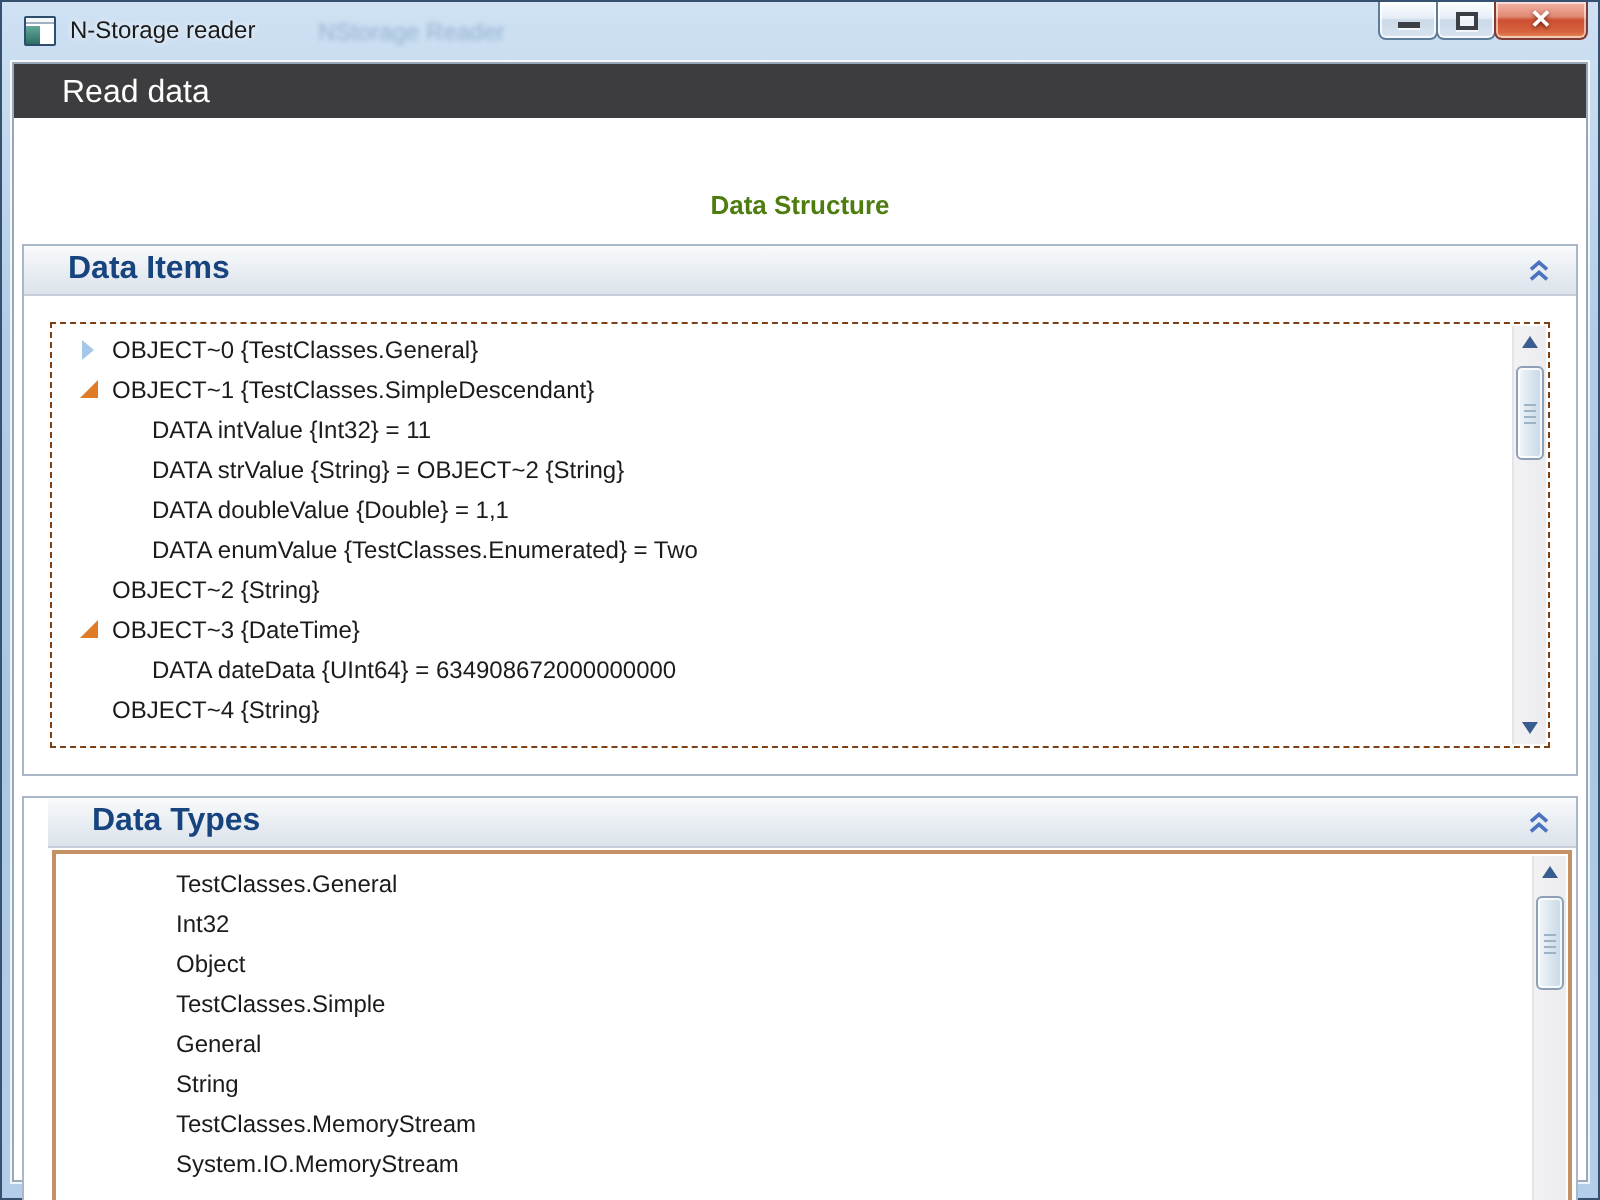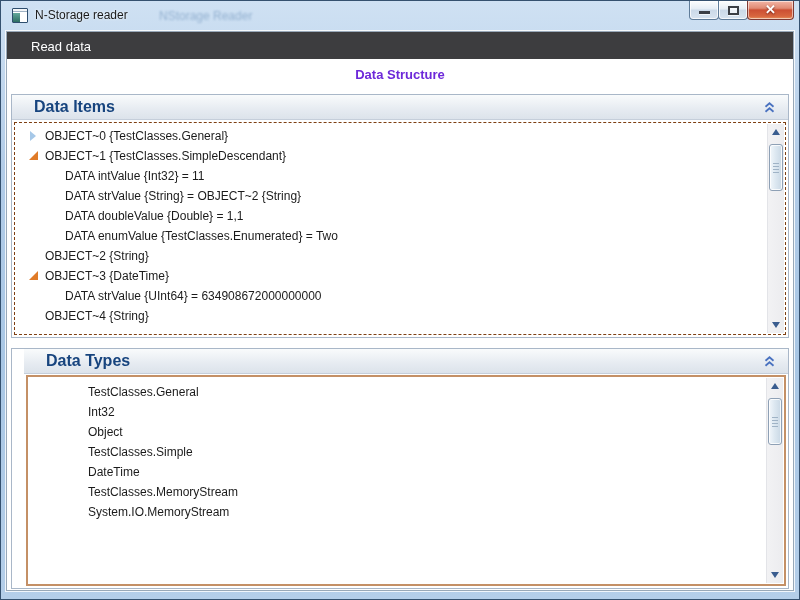--- a/index.html
+++ b/index.html
@@ -44,36 +44,36 @@
   .glyph-max  { position:absolute; left:9px;  top:5px; width:11px; height:9px; border:2px solid #3B3F45; background:rgba(255,255,255,.65); box-shadow:0 1px 0 rgba(255,255,255,.7); }
   .glyph-close{ position:absolute; left:0; top:2px; width:100%; text-align:center; color:#fff; font-size:13px; font-weight:bold; text-shadow:0 1px 2px rgba(60,0,0,.6); line-height:14px; }
 
   
   .client {
     position:absolute; left:5px; right:5px; top:30px; bottom:8px;
     background:#fff; border:1px solid #98A8B8;
     box-shadow:0 0 0 1px rgba(255,255,255,.8);
   }
   .menubar { height:27px; background:#3D3D3F; display:flex; align-items:center; }
-  .menu-item { color:#FFFFFF; font-size:13px; padding:0 14px 0 24px; height:25px; line-height:27px; cursor:default; }
-  .doc-title { text-align:center; font-size:13px; font-weight:bold; color:#6d28d9; padding:8px 0 12px; }
+  .menu-item { color:#FFFFFF; font-size:16px; padding:0 14px 0 24px; height:25px; line-height:27px; cursor:default; }
+  .doc-title { text-align:center; font-size:13px; font-weight:bold; color:#4d7c0f; padding:8px 0 12px;margin-top:28px; }
 
   
   .section { margin:0 4px; border:1px solid #A9B7C8; background:#fff; }
   .section + .section { margin-top:10px;padding-left:12px; }
   .section-header {
     height:25px; display:flex; align-items:center; justify-content:space-between;
     background:linear-gradient(#F9FBFC,#E6EBF1 60%,#DCE3EB);
     border-bottom:1px solid #C5CEDA; padding:0 10px 0 22px;
   }
   .section-title { font-size:16px; font-weight:bold; color:#17447E; }
   .collapse-btn { width:18px; height:18px; display:flex; align-items:center; justify-content:center; cursor:default; }
 
   .panel-body { position:relative; background:#fff; overflow:hidden; }
-  .items-body { height:213px; border:1px dashed #7E3F12; margin:2px; }
+  .items-body { height:213px; border:1px dashed #7E3F12; margin:13px; }
   .types-body { height:211px; border:2px solid #C49066; margin:1px 2px 2px 2px; }
 
   
   .tree { padding-top:3px; }
   .tree-row { display:flex; align-items:center; height:20px; padding-left:12px; font-size:12px; color:#1B1B1B; }
   .tree-row .marker { width:14px; height:10px; flex:none; position:relative; margin-right:4px; }
   .tree-row.indent-1 { padding-left:32px; }
   .exp-collapsed .marker::before {
     content:""; position:absolute; left:3px; top:0;
     border-left:6px solid #A6C8E8; border-top:5px solid transparent; border-bottom:5px solid transparent;
@@ -190,21 +190,21 @@
               <span class="tree-text">OBJECT~2 {String}</span>
             </div>
 
             <div class="tree-row exp-expanded">
               <span class="marker"></span>
               <span class="tree-text">OBJECT~3 {DateTime}</span>
             </div>
 
             <div class="tree-row indent-1 exp-none">
               <span class="marker"></span>
-              <span class="tree-text">DATA strValue {UInt64} = 634908672000000000</span>
+              <span class="tree-text">DATA dateData {UInt64} = 634908672000000000</span>
             </div>
 
             <div class="tree-row exp-none">
               <span class="marker"></span>
               <span class="tree-text">OBJECT~4 {String}</span>
             </div>
           </div>
         <div class="scrollbar">
           <div class="scroll-btn up">
               <div class="tri"></div>
@@ -240,23 +240,26 @@
 
             <div class="list-row">
               <span>Object</span>
             </div>
 
             <div class="list-row">
               <span>TestClasses.Simple</span>
             </div>
 
             <div class="list-row">
-              <span>DateTime</span>
-            </div>
-
+              <span>General</span>
+            </div>
+
+            <div class="list-row">
+              <span>String</span>
+            </div>
 
 
             <div class="list-row">
               <span>TestClasses.MemoryStream</span>
             </div>
 
             <div class="list-row">
               <span>System.IO.MemoryStream</span>
             </div>
 

